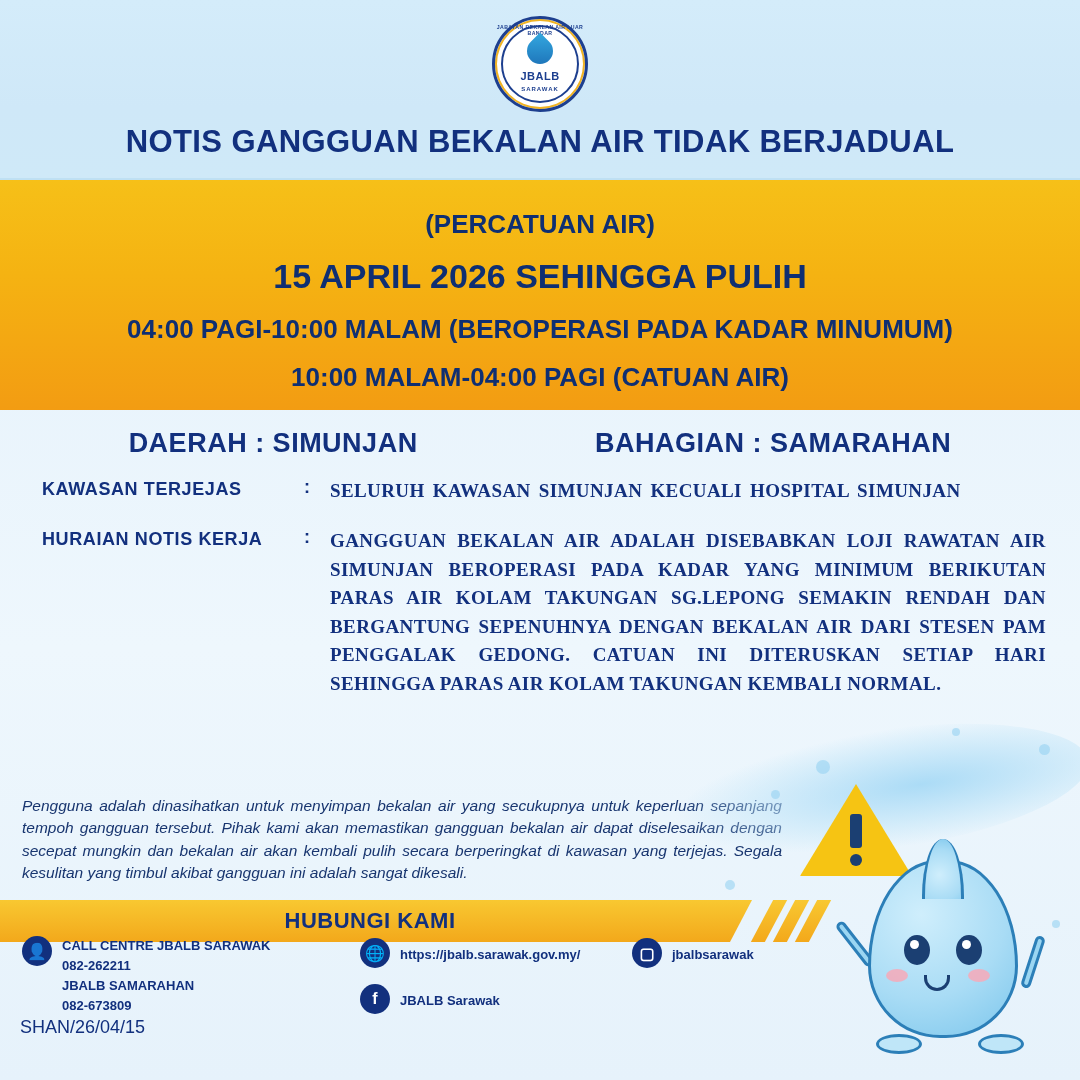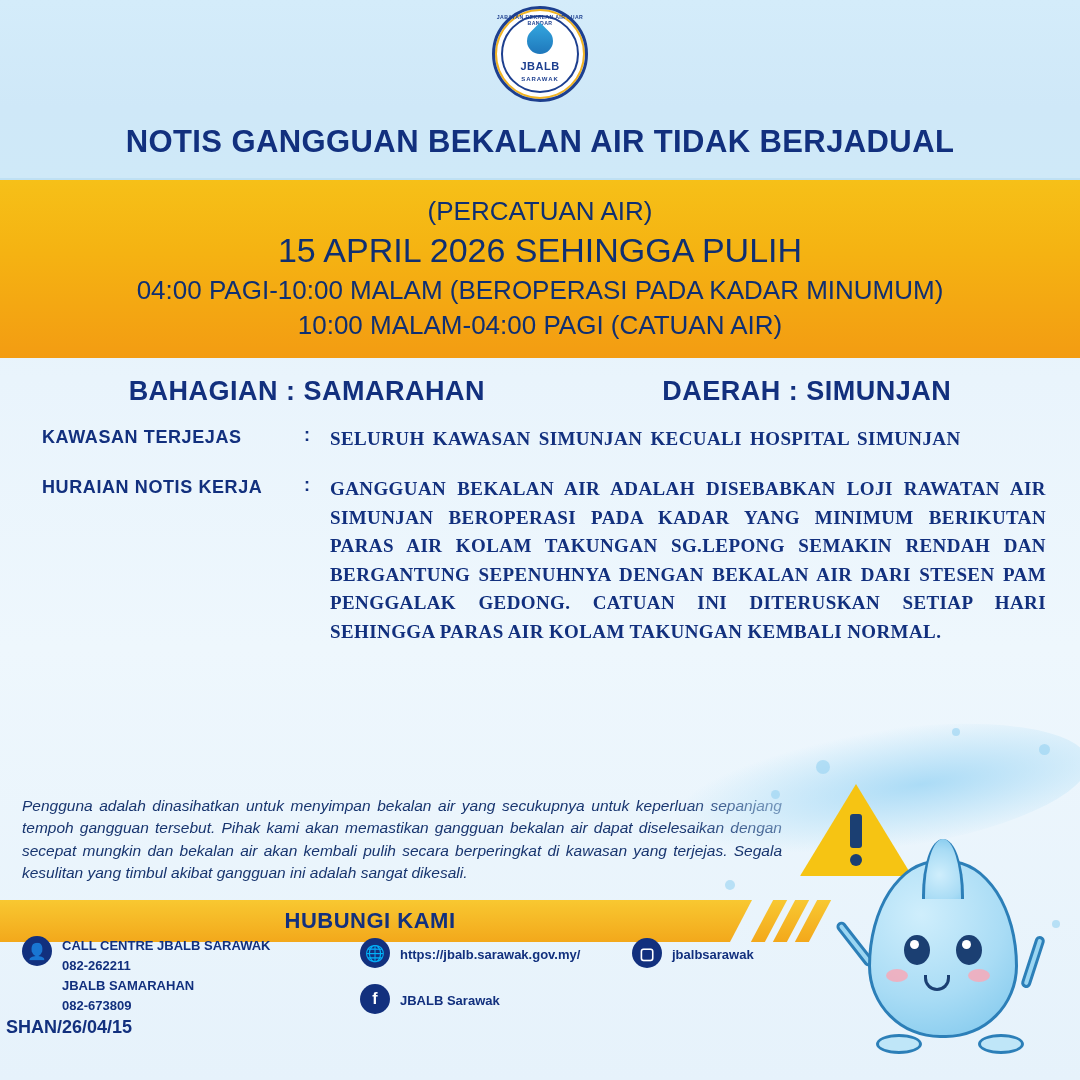--- a/index.html
+++ b/index.html
@@ -16,21 +16,21 @@
   }
 
   
   .header {
     position: relative;
     height: 180px;
     background: linear-gradient(180deg,#d4ecfa 0%, #cfe8f8 60%, #cfe9f8 100%);
     border-bottom: 2px solid #bfe0f3;
   }
   .logo {
-    position: absolute; left: 50%; top: 6px; transform: translateX(-50%);
+    position: absolute; left: 50%; top: 16px; transform: translateX(-50%);
     width: 96px; height: 96px;
   }
   .logo .ring {
     position:absolute; inset:0;
     border-radius:50%;
     background:#ffffff;
     border: 3px solid #1d3f8f;
     box-shadow: 0 0 0 2px #f0b323 inset;
   }
   .logo .ring2{
@@ -73,22 +73,23 @@
   }
 
   
   .band {
     background: linear-gradient(180deg,#f6c018 0%, #f5b312 40%, #f39c12 100%);
     padding: 14px 20px 16px;
     text-align: center;
     color: #0f2f72;
   }
   .band div {
-    font-weight: normal;
+    font-weight: bold;
     line-height: 1.32;
+    margin-top: 13px;
   }
   .band .l1 { font-size: 26px; }
   .band .l2 { font-size: 34px; }
   .band .l3 { font-size: 26px; }
   .band .l4 { font-size: 26px; }
 
   
   .region-row {
     display:flex; justify-content: space-around; align-items:center;
     padding: 18px 40px 10px;
@@ -213,22 +214,22 @@
     display:flex; align-items:center; justify-content:center;
     font-size:16px; font-weight:bold; flex:none;
   }
   .ctext { font-size: 13px; font-weight: bold; line-height: 1.55; }
   .ctext .ln { display:block; white-space:nowrap; }
   .g1 { left: 22px; top: 4px; }
   .g2 { left: 360px; top: 6px; }
   .g3 { left: 360px; top: 52px; }
   .g4 { left: 632px; top: 6px; }
   .ref {
-    position:absolute; left: 6px; bottom: 6px;
-    font-size: 18px; font-weight:bold; color:#12307e;
+    position:absolute; left: 20px; bottom: 6px;
+    font-size: 18px; font-weight:normal; color:#12307e;
   }
 </style>
 </head>
 <body>
 
 <div class="poster">
 
   <div class="header">
     <div class="logo">
       <div class="ring"></div>
@@ -243,22 +244,22 @@
   </div>
 
   <div class="band">
     <div class="l1">(PERCATUAN AIR)</div>
     <div class="l2">15 APRIL 2026 SEHINGGA PULIH</div>
     <div class="l3">04:00 PAGI-10:00 MALAM (BEROPERASI PADA KADAR MINUMUM)</div>
     <div class="l4">10:00 MALAM-04:00 PAGI (CATUAN AIR)</div>
   </div>
 
   <div class="region-row">
+    <div class="item">DAERAH : SIMUNJAN</div>
     <div class="item">BAHAGIAN : SAMARAHAN</div>
-    <div class="item">DAERAH : SIMUNJAN</div>
   </div>
 
   <div class="details">
     <div class="drow">
       <div class="dlabel">KAWASAN TERJEJAS</div>
       <div class="dcolon">:</div>
       <div class="dvalue single">SELURUH  KAWASAN  SIMUNJAN  KECUALI  HOSPITAL  SIMUNJAN</div>
     </div>
     <div class="drow">
       <div class="dlabel">HURAIAN NOTIS KERJA</div>

